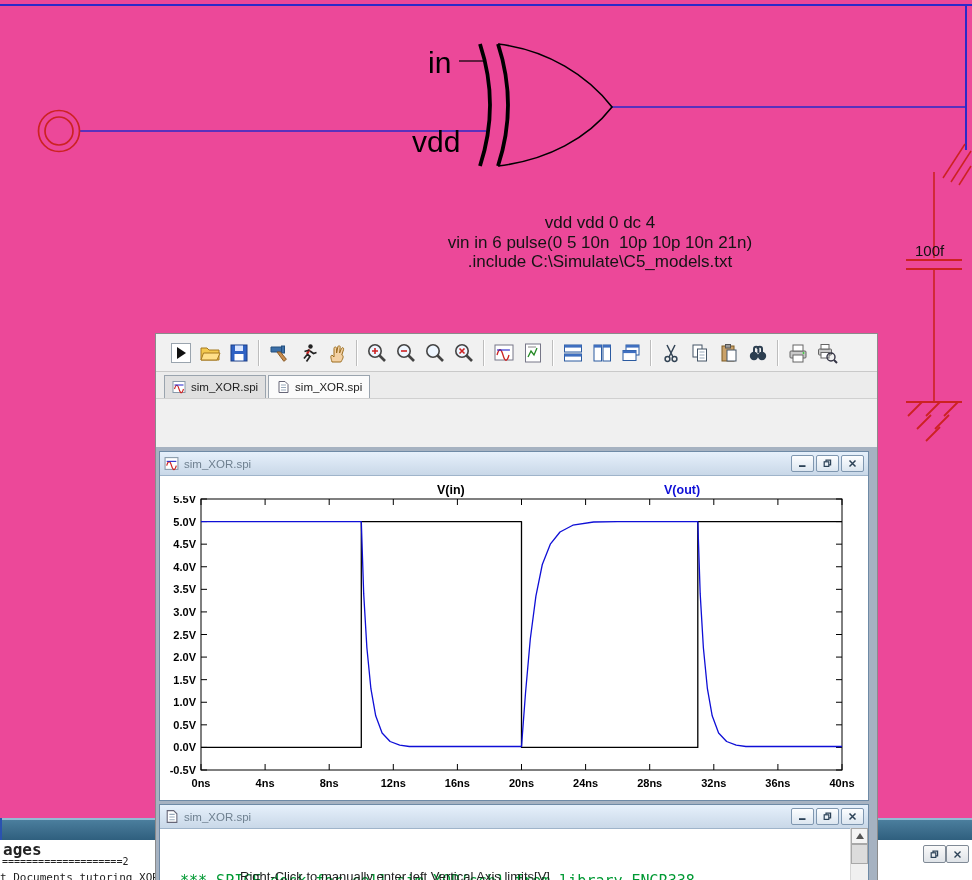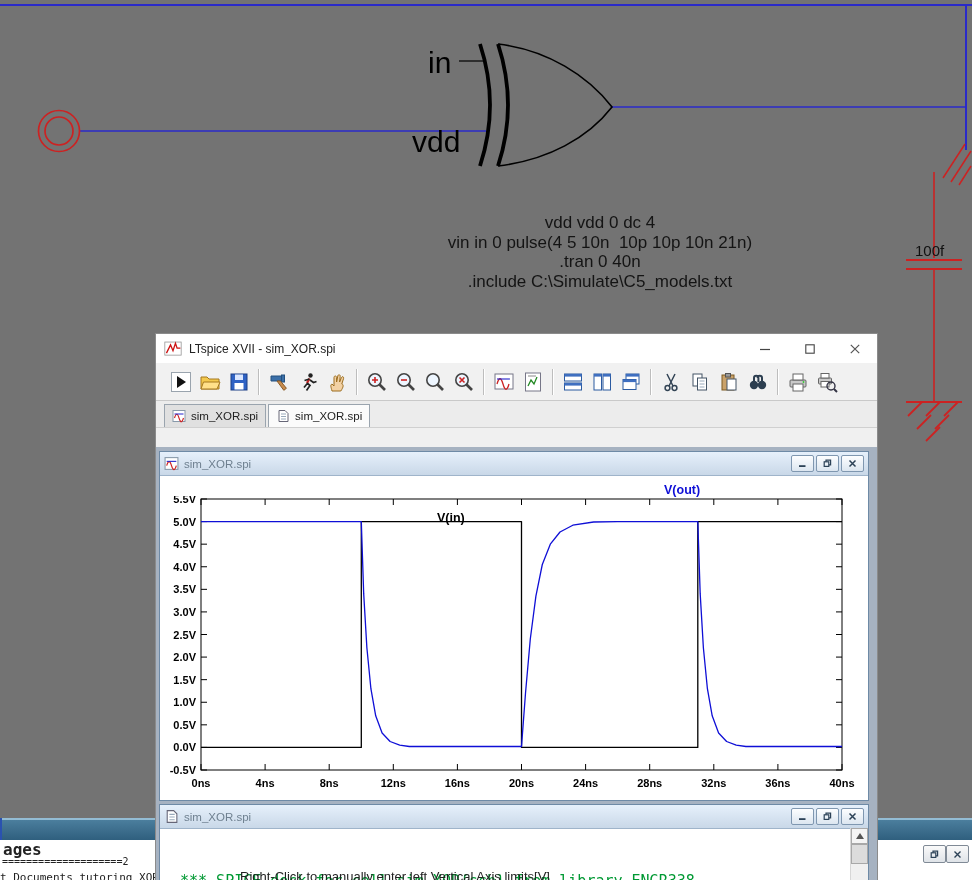--- a/index.html
+++ b/index.html
@@ -1,16 +1,16 @@
 <!DOCTYPE html>
 <html><head>
 <meta charset="utf-8">
 <style>
   html,body{margin:0;padding:0;background:#d8d8d8;}
-  #screen{position:relative;width:972px;height:880px;background:#737373;overflow:hidden;
+  #screen{position:relative;width:972px;height:880px;background:#ec4899;overflow:hidden;
           font-family:"Liberation Sans",sans-serif;}
 
   
   #schematic{position:absolute;left:0;top:0;z-index:0;}
   #spice-block{position:absolute;left:330px;top:213px;width:540px;z-index:0;
                text-align:center;font-size:17px;line-height:19.5px;color:#141414;}
   #spice-block div{white-space:pre;}
 
   
   #msg-tb{position:absolute;left:0;top:818px;width:972px;height:20px;z-index:1;
@@ -51,21 +51,21 @@
   .child{position:absolute;background:#fff;border:1px solid #6e8aa6;box-sizing:border-box;}
   .child-tb{height:23px;background:linear-gradient(#e6f0fb,#c9d8e8);border-bottom:1px solid #9fb4ca;
             display:flex;align-items:center;padding:0 4px;}
   .child-title{font-size:11.5px;color:#6f8090;margin-left:5px;}
   .cbtns{margin-left:auto;display:flex;gap:2px;}
   .cbtn{width:21px;height:15px;background:linear-gradient(#fdfeff,#dce6f0);border:1px solid #7f97b0;
         border-radius:2px;display:flex;align-items:center;justify-content:center;}
 
   #child-plot{left:3px;top:4px;width:710px;height:350px;}
   .legend{position:absolute;top:31px;font-weight:bold;font-size:12.5px;}
-  #legend-vin{left:277px;margin-top:28px;}
+  #legend-vin{left:277px;}
   #legend-vout{left:504px;text-align:center;}
   #plot-svg{position:absolute;left:0;top:44px;}
 
   #child-net{left:3px;top:357px;width:710px;height:300px;}
   #net-lines{position:absolute;left:20px;top:29px;font-family:"DejaVu Sans Mono",monospace;
              font-size:15px;line-height:19px;white-space:pre;}
   .vsb{position:absolute;right:0;top:23px;width:17px;height:276px;background:#f0f0f0;
        border-left:1px solid #d7d7d7;}
   .sb-btn{width:17px;height:16px;background:#f4f4f4;border:1px solid #a8a8a8;box-sizing:border-box;
           display:flex;align-items:center;justify-content:center;}
@@ -117,22 +117,21 @@
       <line x1="951" y1="182" x2="971" y2="151"></line>
       <line x1="959" y1="185" x2="971" y2="166"></line>
     </g>
     <text x="428" y="73" font-size="30" fill="#000" font-family="Liberation Sans, sans-serif">in</text>
     <text x="412" y="152" font-size="30" fill="#000" font-family="Liberation Sans, sans-serif">vdd</text>
     <text x="915" y="256" font-size="15" fill="#111" font-family="Liberation Sans, sans-serif">100f</text>
   </svg>
 
   <div id="spice-block">
     <div>vdd vdd 0 dc 4</div>
-    <div>vin in 0 pulse(4 5 10n  10p 10p 10n 21n)</div>
-    <div>.tran 0 40n</div>
+    <div>vin in 6 pulse(0 5 10n  10p 10p 10n 21n)</div>
     <div>.include C:\Simulate\C5_models.txt</div>
   </div>
 
   <div id="msg-tb"></div>
   <div id="msg-edge"></div>
   <div id="msg-body">
     <div class="m1">ages</div>
     <div class="m2">====================2</div>
     <div class="m3">t Documents tutoring XOR</div>
   </div>
@@ -143,44 +142,20 @@
       </svg>
   </div>
   <div class="mini-winbtn" style="left:946px;top:845px;">
     <svg width="9" height="9">
         <path d="M1.5 1.5l6 6M7.5 1.5l-6 6" stroke="#2c4257" stroke-width="1.4"></path>
       </svg>
   </div>
 
   <div id="lt">
 
-    <div id="lt-titlebar">
-      <svg width="18" height="18" viewBox="0 0 22 22">
-          <rect x="1" y="2.5" width="20" height="16" fill="#fff" stroke="#999"></rect>
-          <path d="M3 16L8 6l3 7 3-9 2 6h4" fill="none" stroke="#c11" stroke-width="1.6"></path>
-        </svg>
-      <span id="lt-title">LTspice XVII - sim_XOR.spi</span>
-      <div id="lt-controls">
-        <div class="win-btn">
-            <svg width="10" height="10">
-              <path d="M0 5.5h10" stroke="#444" stroke-width="1.2"></path>
-            </svg>
-          </div>
-        <div class="win-btn">
-            <svg width="10" height="10">
-              <rect x="0.8" y="0.8" width="8.4" height="8.4" fill="none" stroke="#444" stroke-width="1.1"></rect>
-            </svg>
-          </div>
-        <div class="win-btn">
-            <svg width="10" height="10">
-              <path d="M0.8 0.8l8.4 8.4M9.2 0.8L0.8 9.2" stroke="#555" stroke-width="1.2"></path>
-            </svg>
-          </div>
-      </div>
-    </div>
 
 
     <div id="lt-toolbar">
       <div class="tb">
           <svg width="22" height="22" viewBox="0 0 22 22">
             <rect x="1.5" y="1.5" width="19" height="19" fill="#fff" stroke="#9aa4ae"></rect>
             <path d="M7 5l9 6-9 6z" fill="#111"></path>
           </svg>
         </div>
       <div class="tb">

